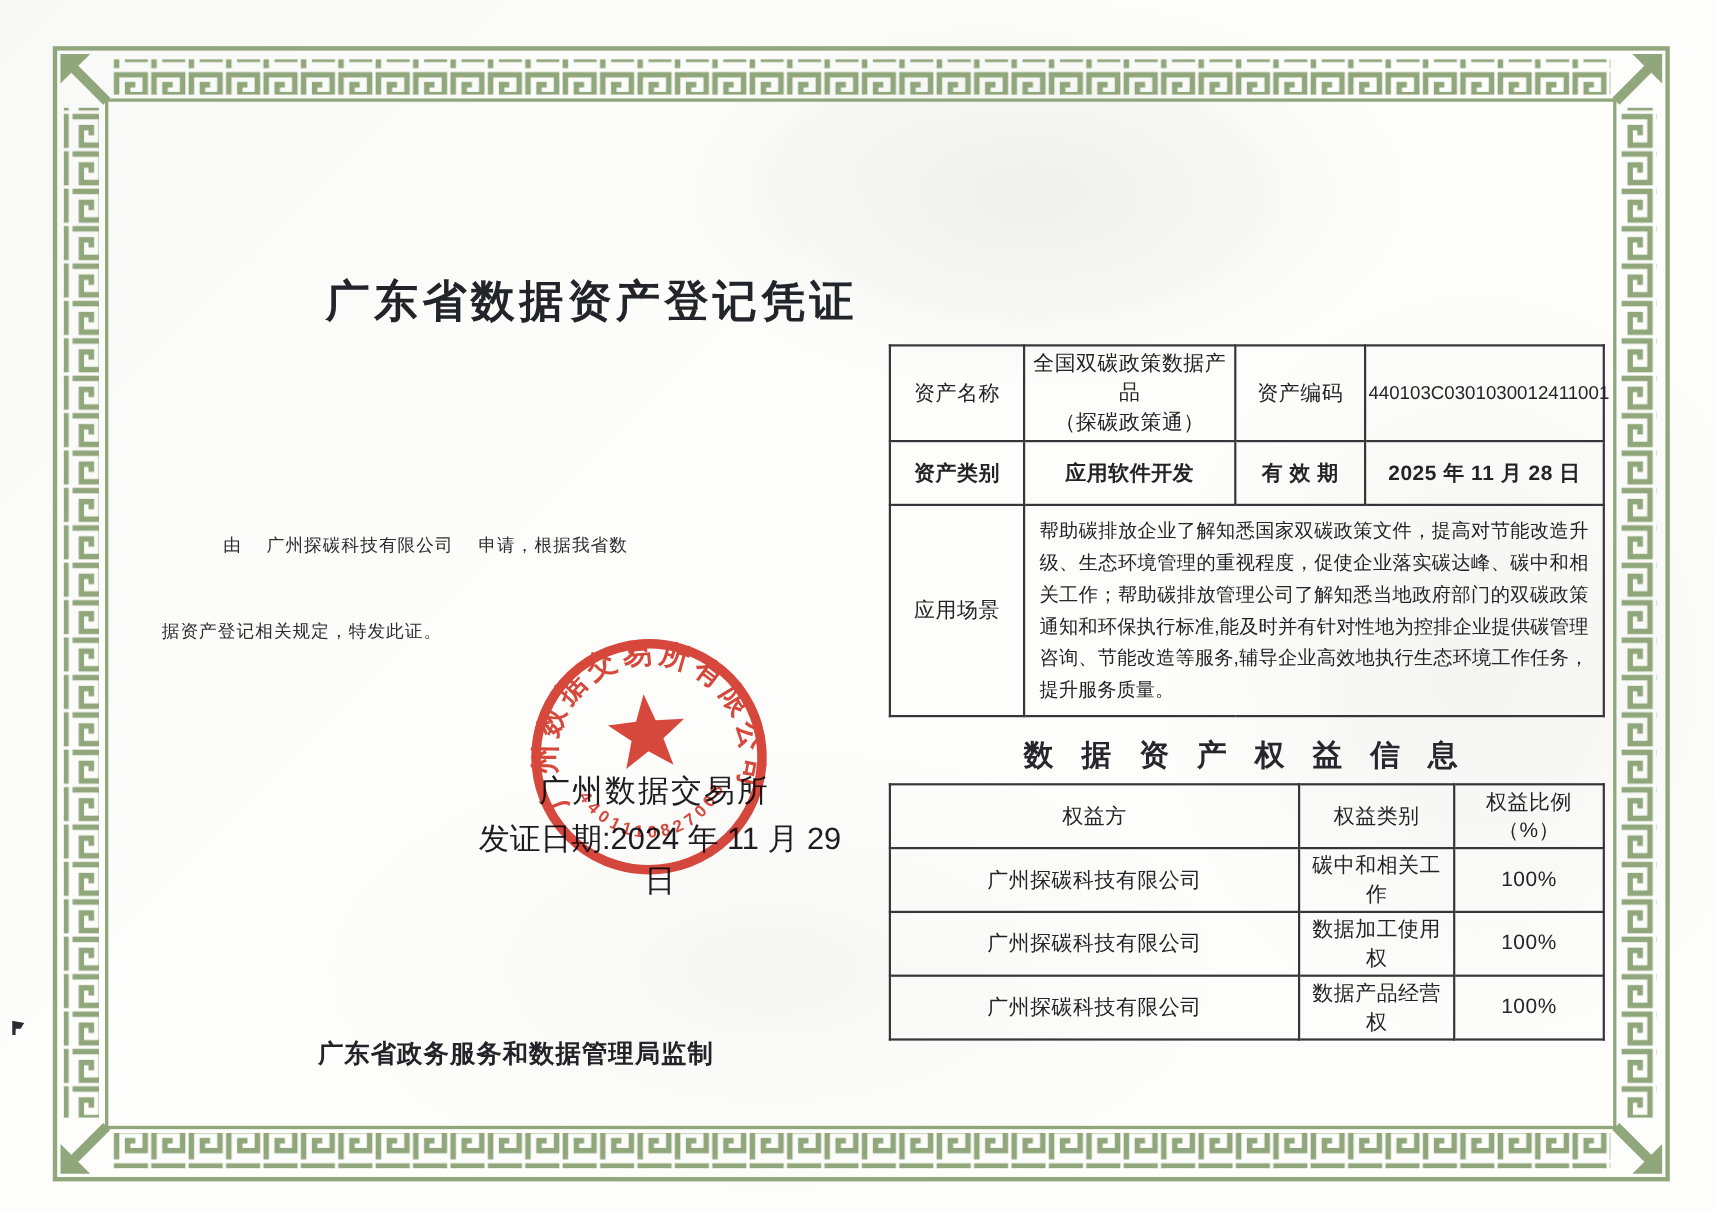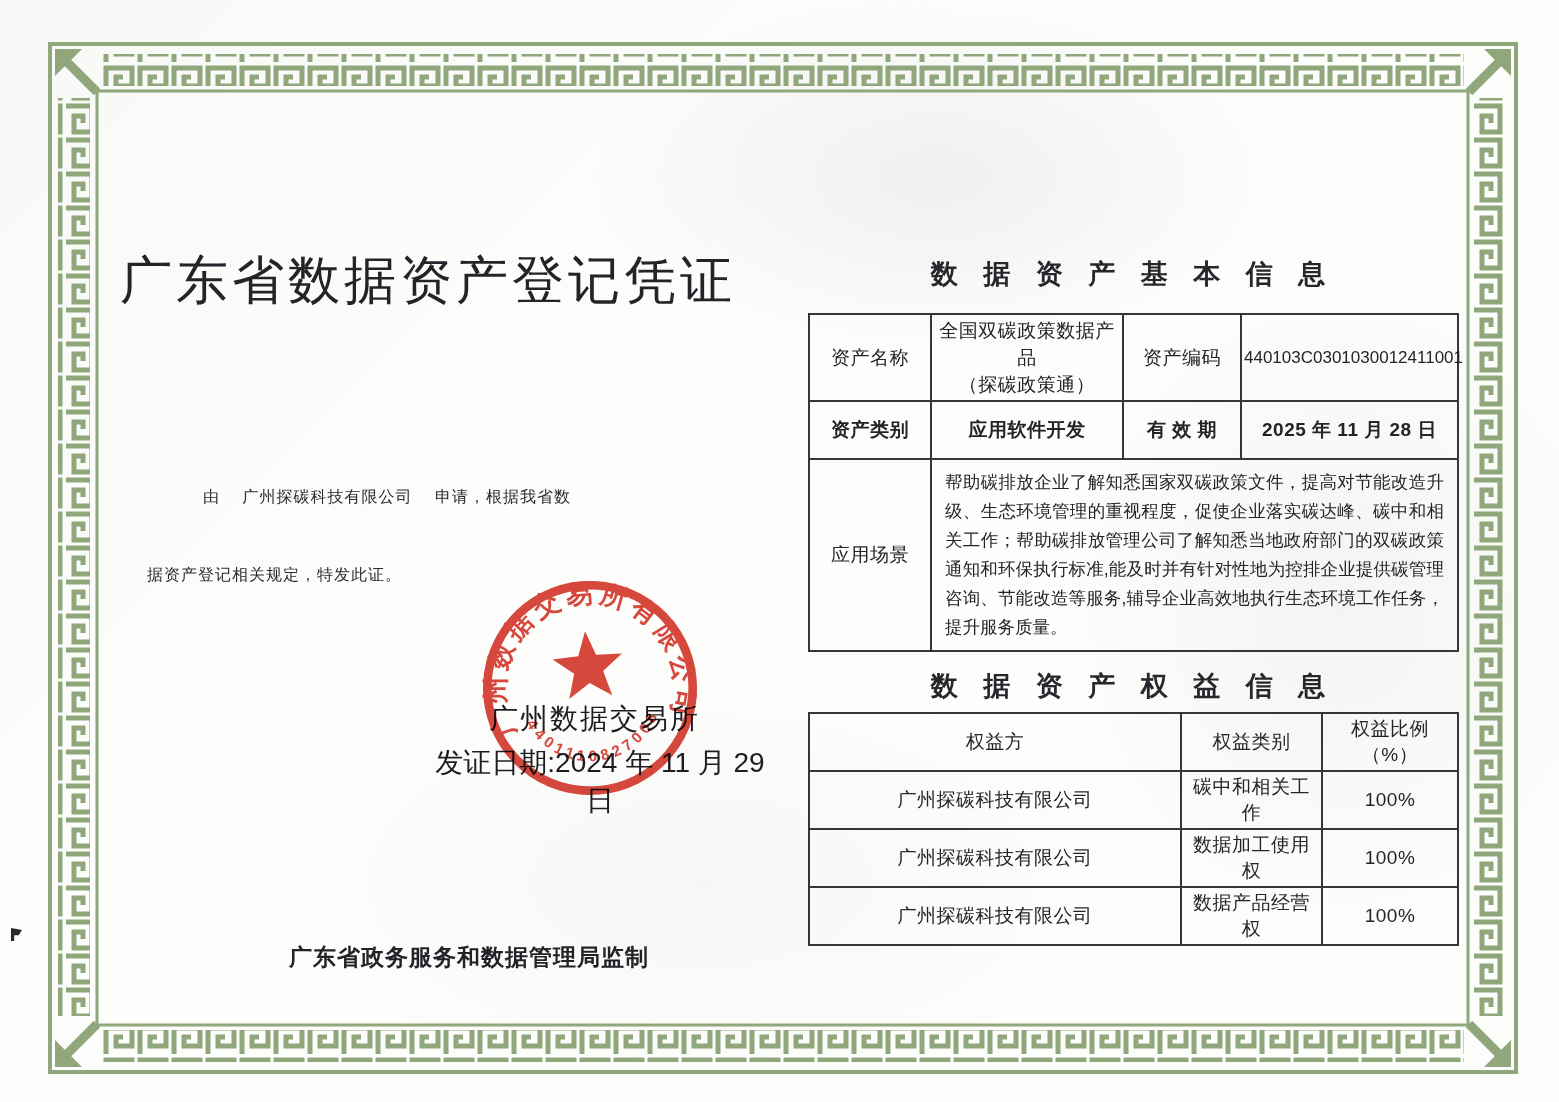--- a/index.html
+++ b/index.html
@@ -21,23 +21,23 @@
   .border-svg{position:absolute;left:0;top:0;}
   .scan-artifact{
     position:absolute;left:11px;top:928px;width:11px;height:13px;
     background:#2a2a30;
     clip-path:polygon(0 0,100% 15%,70% 55%,30% 55%,28% 100%,0 100%);
   }
 
   
   .cert-title{
     position:absolute;left:120px;top:246px;width:660px;margin:0;
-    text-align:left;
+    text-align:right;
     font-family:"Liberation Serif",serif;
-    font-size:52px;font-weight:normal;letter-spacing:4px;
+    font-size:40px;font-weight:bold;letter-spacing:4px;
     color:#23232a;
   }
   .body-text{
     position:absolute;left:147px;top:458px;width:614px;
     font-size:16px;color:#2b2b30;letter-spacing:1px;
   }
   .body-text .line{height:78px;line-height:78px;white-space:nowrap;}
   .body-text .indent{padding-left:56px;}
 
   .issuer-name{
@@ -149,21 +149,20 @@
         <textPath href="#sealTopArc" startOffset="50%">广州数据交易所有限公司</textPath>
       </text>
       <path id="sealBottomArc" d="M52.3,142.6 A72,72 0 0 0 187.7,142.6" fill="none"></path>
       <text class="serial-text" text-anchor="middle">
         <textPath href="#sealBottomArc" startOffset="50%">4401110827008</textPath>
       </text>
       <polygon fill="#d63a2e" points="120,62 128.8,85.9 154.2,86.9 134.3,102.6 141.2,127.1 120,113 98.8,127.1 105.7,102.6 85.8,86.9 111.2,85.9"></polygon>
     </g>
   </svg>
 
-  <h2 class="section-title basic">数 据 资 产 基 本 信 息</h2>
 
   <table class="cert-table basic">
     <colgroup>
         <col style="width:122px">
         <col style="width:192px">
         <col style="width:118px">
         <col style="width:217px">
       </colgroup>
     <tbody>
       <tr class="r1">

